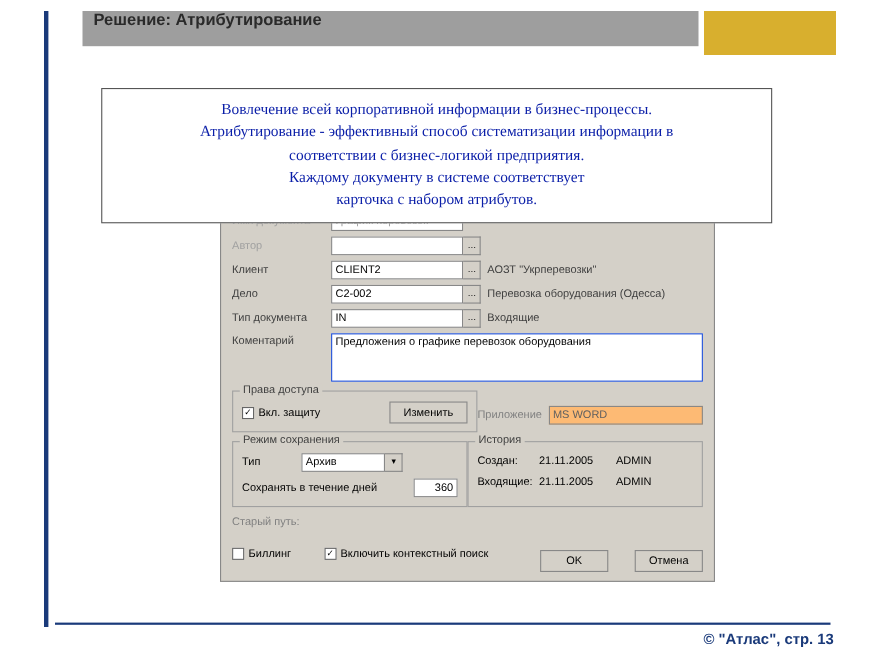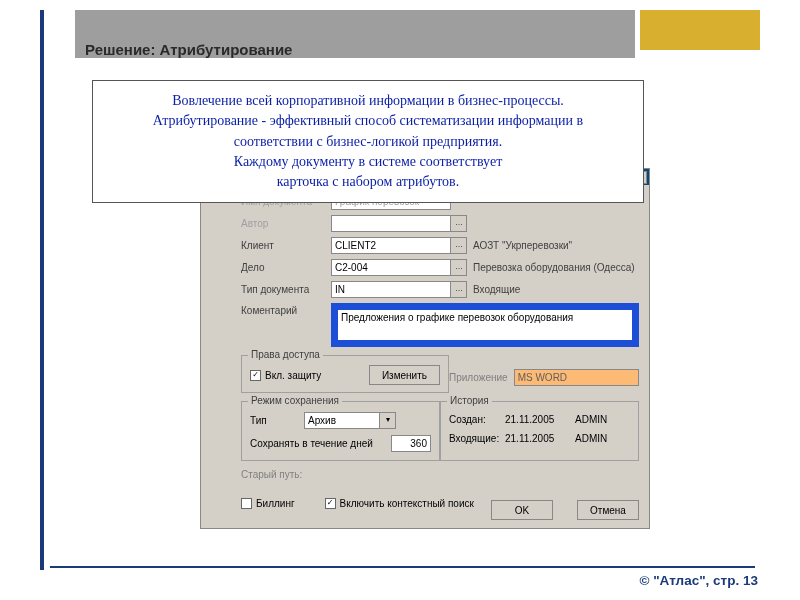--- a/index.html
+++ b/index.html
@@ -1,36 +1,36 @@
 <!DOCTYPE html>
 <html><head>
 <meta charset="utf-8">
 <style>
   * { box-sizing: border-box; margin: 0; padding: 0; }
   body { font-family: Arial, sans-serif; width: 800px; height: 600px; overflow: hidden; position: relative; background: #fff; }
   .sidebar { position: absolute; left: 40px; top: 10px; width: 4px; height: 560px; background: #1a3a7a; }
-  .header-band { position: absolute; left: 75px; top: 10px; width: 560px; height: 48px; background: #9e9e9e; display: flex; align-items: flex-end; padding-left: 10px; }
+  .header-band { position: absolute; left: 75px; top: 10px; width: 560px; height: 32px; background: #9e9e9e; display: flex; align-items: flex-start; padding-left: 10px; }
   .header-title { color: #2a2a2a; font-weight: bold; font-size: 15px; }
   .header-side { position: absolute; right: 40px; top: 10px; width: 120px; height: 40px; background: #d8af2e; }
-  .info-box { position: absolute; left: 92px; top: 80px; width: 552px; border: 1px solid #555; padding: 10px 14px; background: #fff; z-index: 10; text-align: center; color: #0a1ea8; font-size: 14px; line-height: 1.45; font-family: Georgia, 'Times New Roman', serif; }
-  .dlg { position: absolute; left: 200px; top: 168px; width: 450px; background: #d4d0c8; border: 1px solid #888; font-size: 10px; font-family: Tahoma, sans-serif; padding-left: 30px; }
+  .info-box { position: absolute; left: 92px; top: 80px; width: 610px; border: 1px solid #555; padding: 10px 14px; background: #fff; z-index: 10; text-align: center; color: #0a1ea8; font-size: 14px; line-height: 1.45; font-family: Georgia, 'Times New Roman', serif; }
+  .dlg { position: absolute; left: 200px; top: 168px; width: 450px; background: #d4d0c8; border: 1px solid #888; font-size: 10px; font-family: Tahoma, sans-serif; }
   .titlebar { background: #0a4a7a; color: #fff; height: 16px; display: flex; align-items: center; justify-content: space-between; padding: 0 2px; font-size: 10px; }
   .titlebar .close { width: 13px; height: 13px; background: #d4d0c8; color: #000; text-align: center; line-height: 11px; font-size: 9px; border: 1px solid #888; }
   .body { padding: 6px 10px 10px 10px; }
   .row { display: flex; align-items: center; height: 21px; margin-bottom: 1px; }
   .lbl { width: 90px; color: #404040; }
   .lbl.dim { color: #a0a0a0; }
   .inp { height: 17px; border: 1px solid #888; background: #fff; padding: 0 3px; font-size: 10px; display: flex; align-items: center; overflow: hidden; white-space: nowrap; }
   .inp.dim { color: #a0a0a0; }
   .inp.ro { background: #fdba74; }
   .tiny-btn { width: 16px; height: 17px; background: #d4d0c8; border: 1px solid #888; border-left: none; text-align: center; line-height: 13px; font-size: 8px; letter-spacing: -1px; }
   .desc { margin-left: 6px; color: #404040; flex: 1; }
   .desc.dim { color: #a0a0a0; }
   .comment-row { display: flex; align-items: flex-start; margin-top: 3px; }
-  .comment-box { flex: 1; height: 44px; border: 7px solid #1d4ed8; background: #fff; padding: 2px 3px; font-size: 10px; }
+  .comment-box { flex: 1; height: 44px; border: 1px solid #1d4ed8; background: #fff; padding: 2px 3px; font-size: 10px; }
   .twocol { display: flex; margin-top: 8px; }
   .grp { border: 1px solid #a0a0a0; padding: 8px 8px 6px 8px; position: relative; }
   .grp .legend { position: absolute; top: -7px; left: 6px; background: #d4d0c8; padding: 0 3px; font-size: 10px; color: #404040; }
   .btn { background: #d4d0c8; border: 1px solid #888; height: 20px; padding: 0 12px; font-size: 10px; display: inline-flex; align-items: center; }
   .chk { display: inline-flex; align-items: center; gap: 4px; }
   .chk-box { width: 11px; height: 11px; border: 1px solid #666; background: #fff; display: inline-flex; align-items: center; justify-content: center; font-size: 8px; line-height: 8px; }
   .old-path { margin-top: 8px; color: #808080; padding-bottom: 4px; }
   .bottom-row { display: flex; align-items: center; margin-top: 4px; }
   .dlg-buttons { position: absolute; right: 10px; bottom: 8px; display: flex; gap: 24px; }
   .footer { position: absolute; right: 42px; bottom: 12px; color: #1a3a7a; font-size: 13.5px; font-weight: bold; }
@@ -70,21 +70,21 @@
       <span class="desc dim"></span>
     </div>
     <div class="row">
       <span class="lbl">Клиент</span>
       <span class="inp" style="width:120px">CLIENT2</span>
       <span class="tiny-btn">…</span>
       <span class="desc">АОЗТ "Укрперевозки"</span>
     </div>
     <div class="row">
       <span class="lbl">Дело</span>
-      <span class="inp" style="width:120px">C2-004</span>
+      <span class="inp" style="width:120px">C2-002</span>
       <span class="tiny-btn">…</span>
       <span class="desc">Перевозка оборудования (Одесса)</span>
     </div>
     <div class="row">
       <span class="lbl">Тип документа</span>
       <span class="inp" style="width:120px">IN</span>
       <span class="tiny-btn">…</span>
       <span class="desc">Входящие</span>
     </div>
     <div class="comment-row">

